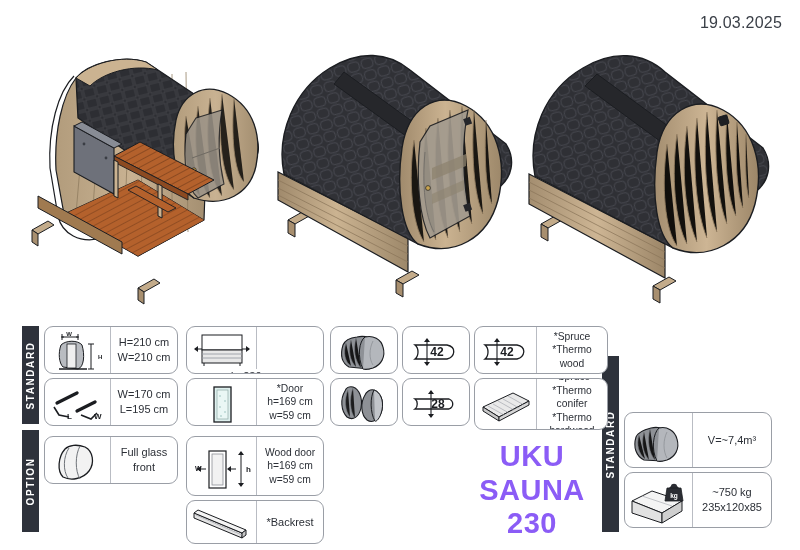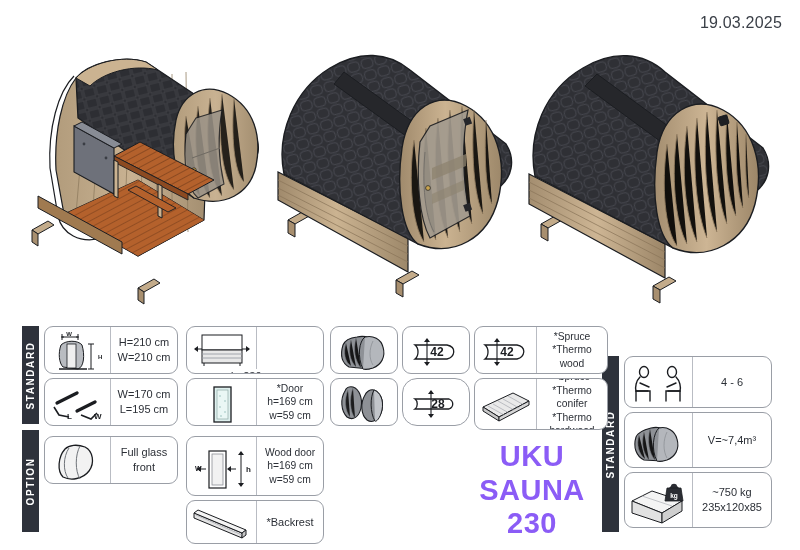--- a/index.html
+++ b/index.html
@@ -433,21 +433,21 @@
           <path d="M39 9 C35 16 35 32 40 40" fill="none" stroke="#1b1d21" stroke-width="1"></path>
           <path d="M39 9 C45 11 49 19 47 29 C45 38 41 41 40 40" fill="#c2c5ca" stroke="#1b1d21" stroke-width="1"></path>
           <g stroke="#6e7177" stroke-width=".55" opacity=".8">
             <path d="M13 9 C9 18 10 30 15 36"></path>
               <path d="M18 7 C14 17 15 31 20 37"></path>
           </g>
         </svg>
       </div>
     </div>
 
-    <div class="cell" style="left:402px; top:60px; width:68px; height:48px;border-radius:15px;">
+    <div class="cell" style="left:402px; top:60px; width:68px; height:48px;">
       <div class="ic badgecell" style="width:100%; border-right:none;">
         <svg width="62" height="42" viewBox="0 0 62 42">
           <path d="M10 16 C13 18 13 24 10 26 L44 26 C49 24 49 18 44 16 Z" fill="#ffffff" stroke="#1b1d21" stroke-width="1.3"></path>
           <path d="M26 8 v26" stroke="#1b1d21" stroke-width="1.1"></path>
           <path d="M23 11 l3 -4 3 4 Z" fill="#1b1d21"></path>
           <path d="M23 31 l3 4 3 -4 Z" fill="#1b1d21"></path>
           <text x="33" y="25" font-size="12" font-weight="bold" font-family="Liberation Sans" text-anchor="middle" fill="#1b1d21">28</text>
         </svg>
       </div>
     </div>
@@ -479,39 +479,20 @@
             <path d="M26 14 L42 23"></path>
               <path d="M31 11 L47 20"></path>
           </g>
         </svg>
       </div>
       <div class="tx small">*Spruce
 *Thermo conifer
 *Thermo hardwood</div>
     </div>
 
-    <div class="cell" style="left:624px; top:38px; width:148px; height:52px;">
-      <div class="ic" style="width:68px;">
-        <svg width="62" height="44" viewBox="0 0 62 44">
-          <g fill="none" stroke="#1b1d21" stroke-width="1.4" stroke-linecap="round">
-            <ellipse cx="16" cy="9" rx="4.5" ry="5.5"></ellipse>
-            <path d="M12 14 C8 18 7 24 8 28 L20 28"></path>
-            <path d="M8 28 L8 38"></path>
-            <path d="M8 28 L22 28 L22 38"></path>
-            <path d="M12 20 L21 24"></path>
-            <ellipse cx="44" cy="9" rx="4.5" ry="5.5"></ellipse>
-            <path d="M48 14 C52 18 53 24 52 28 L40 28"></path>
-            <path d="M52 28 L52 38"></path>
-            <path d="M52 28 L38 28 L38 38"></path>
-            <path d="M48 20 L39 24"></path>
-          </g>
-        </svg>
-      </div>
-      <div class="tx">4 - 6</div>
-    </div>
 
     <div class="cell" style="left:624px; top:94px; width:148px; height:56px;">
       <div class="ic" style="width:68px;">
         <svg width="62" height="46" viewBox="0 0 62 46">
           <path d="M8 16 C5 26 8 35 16 39 L34 40 C43 38 47 28 44 17 C41 8 31 5 23 7 C15 9 10 11 8 16 Z" fill="#8e9196" stroke="#1b1d21" stroke-width="1.1"></path>
           <path d="M31 7 C25 12 23 29 29 40" fill="none" stroke="#1b1d21" stroke-width="1"></path>
           <path d="M31 7 C39 5 47 10 49 18 C52 28 47 36 39 39 C33 41 29 40 29 40" fill="#b4b7bc" stroke="#1b1d21" stroke-width="1.1"></path>
           <g stroke="#6e7177" stroke-width=".6" opacity=".85">
             <path d="M11 14 C8 24 11 33 17 38"></path>
               <path d="M16 11 C13 22 15 32 21 39"></path>

